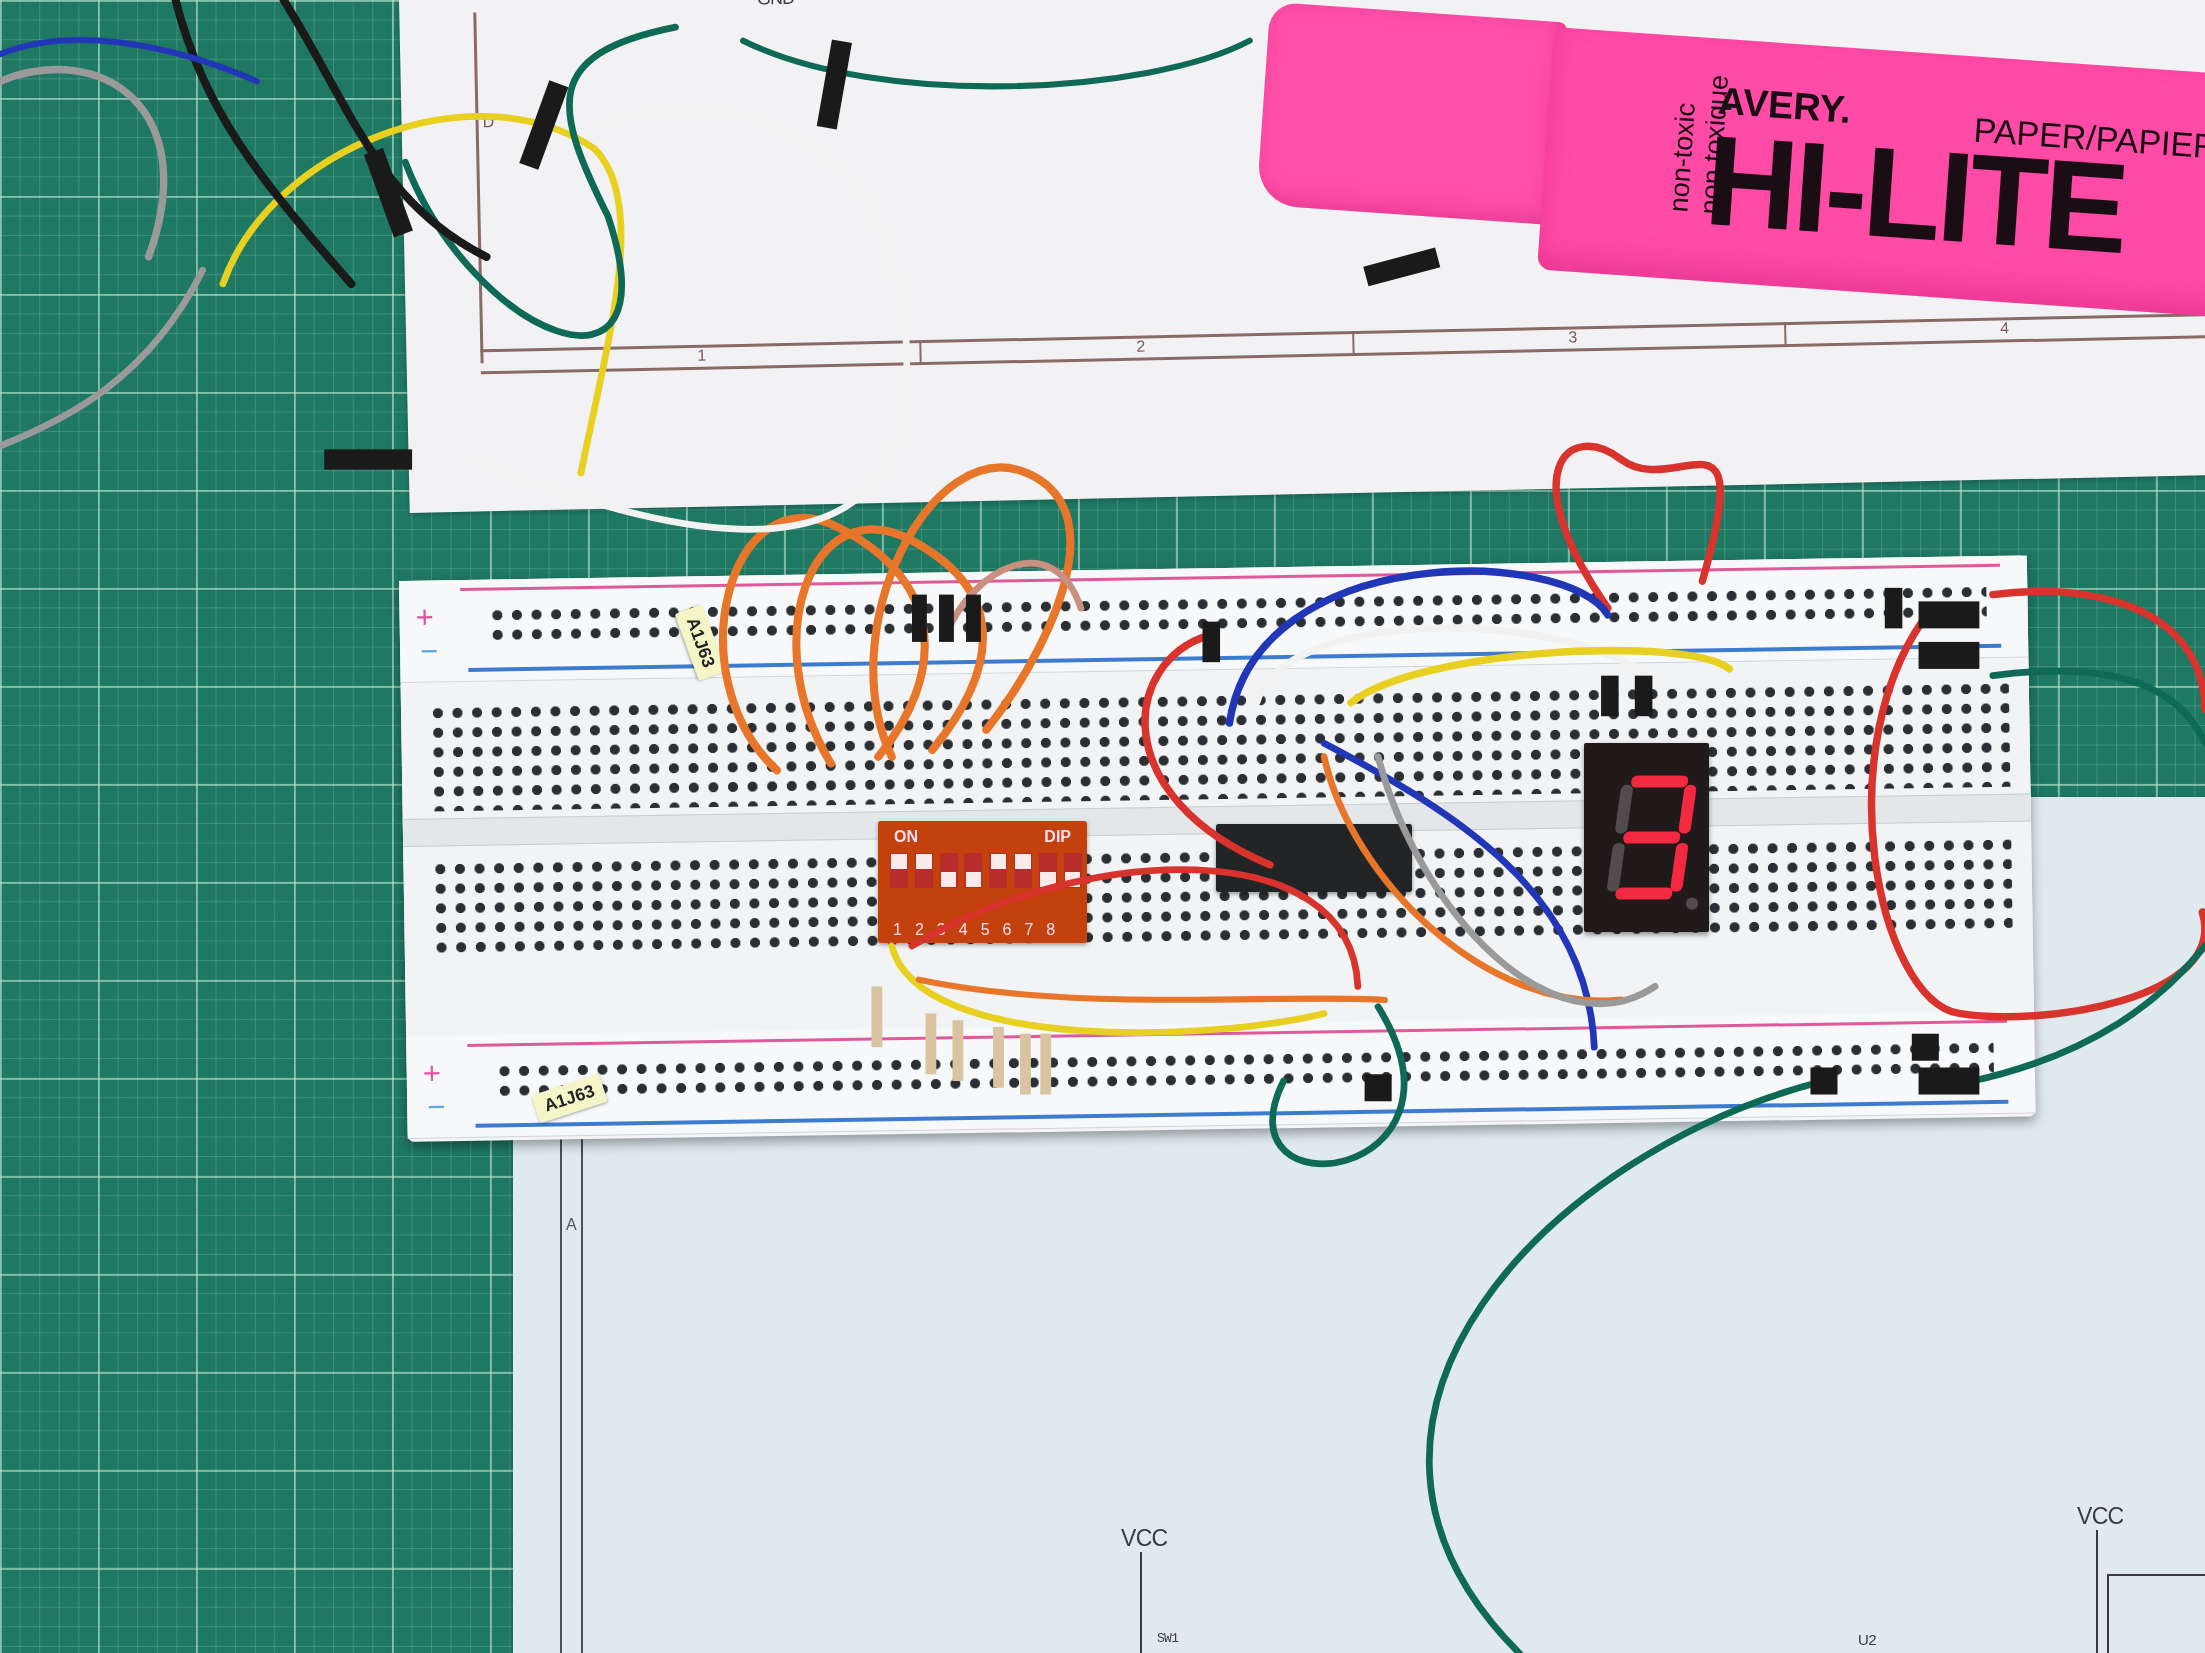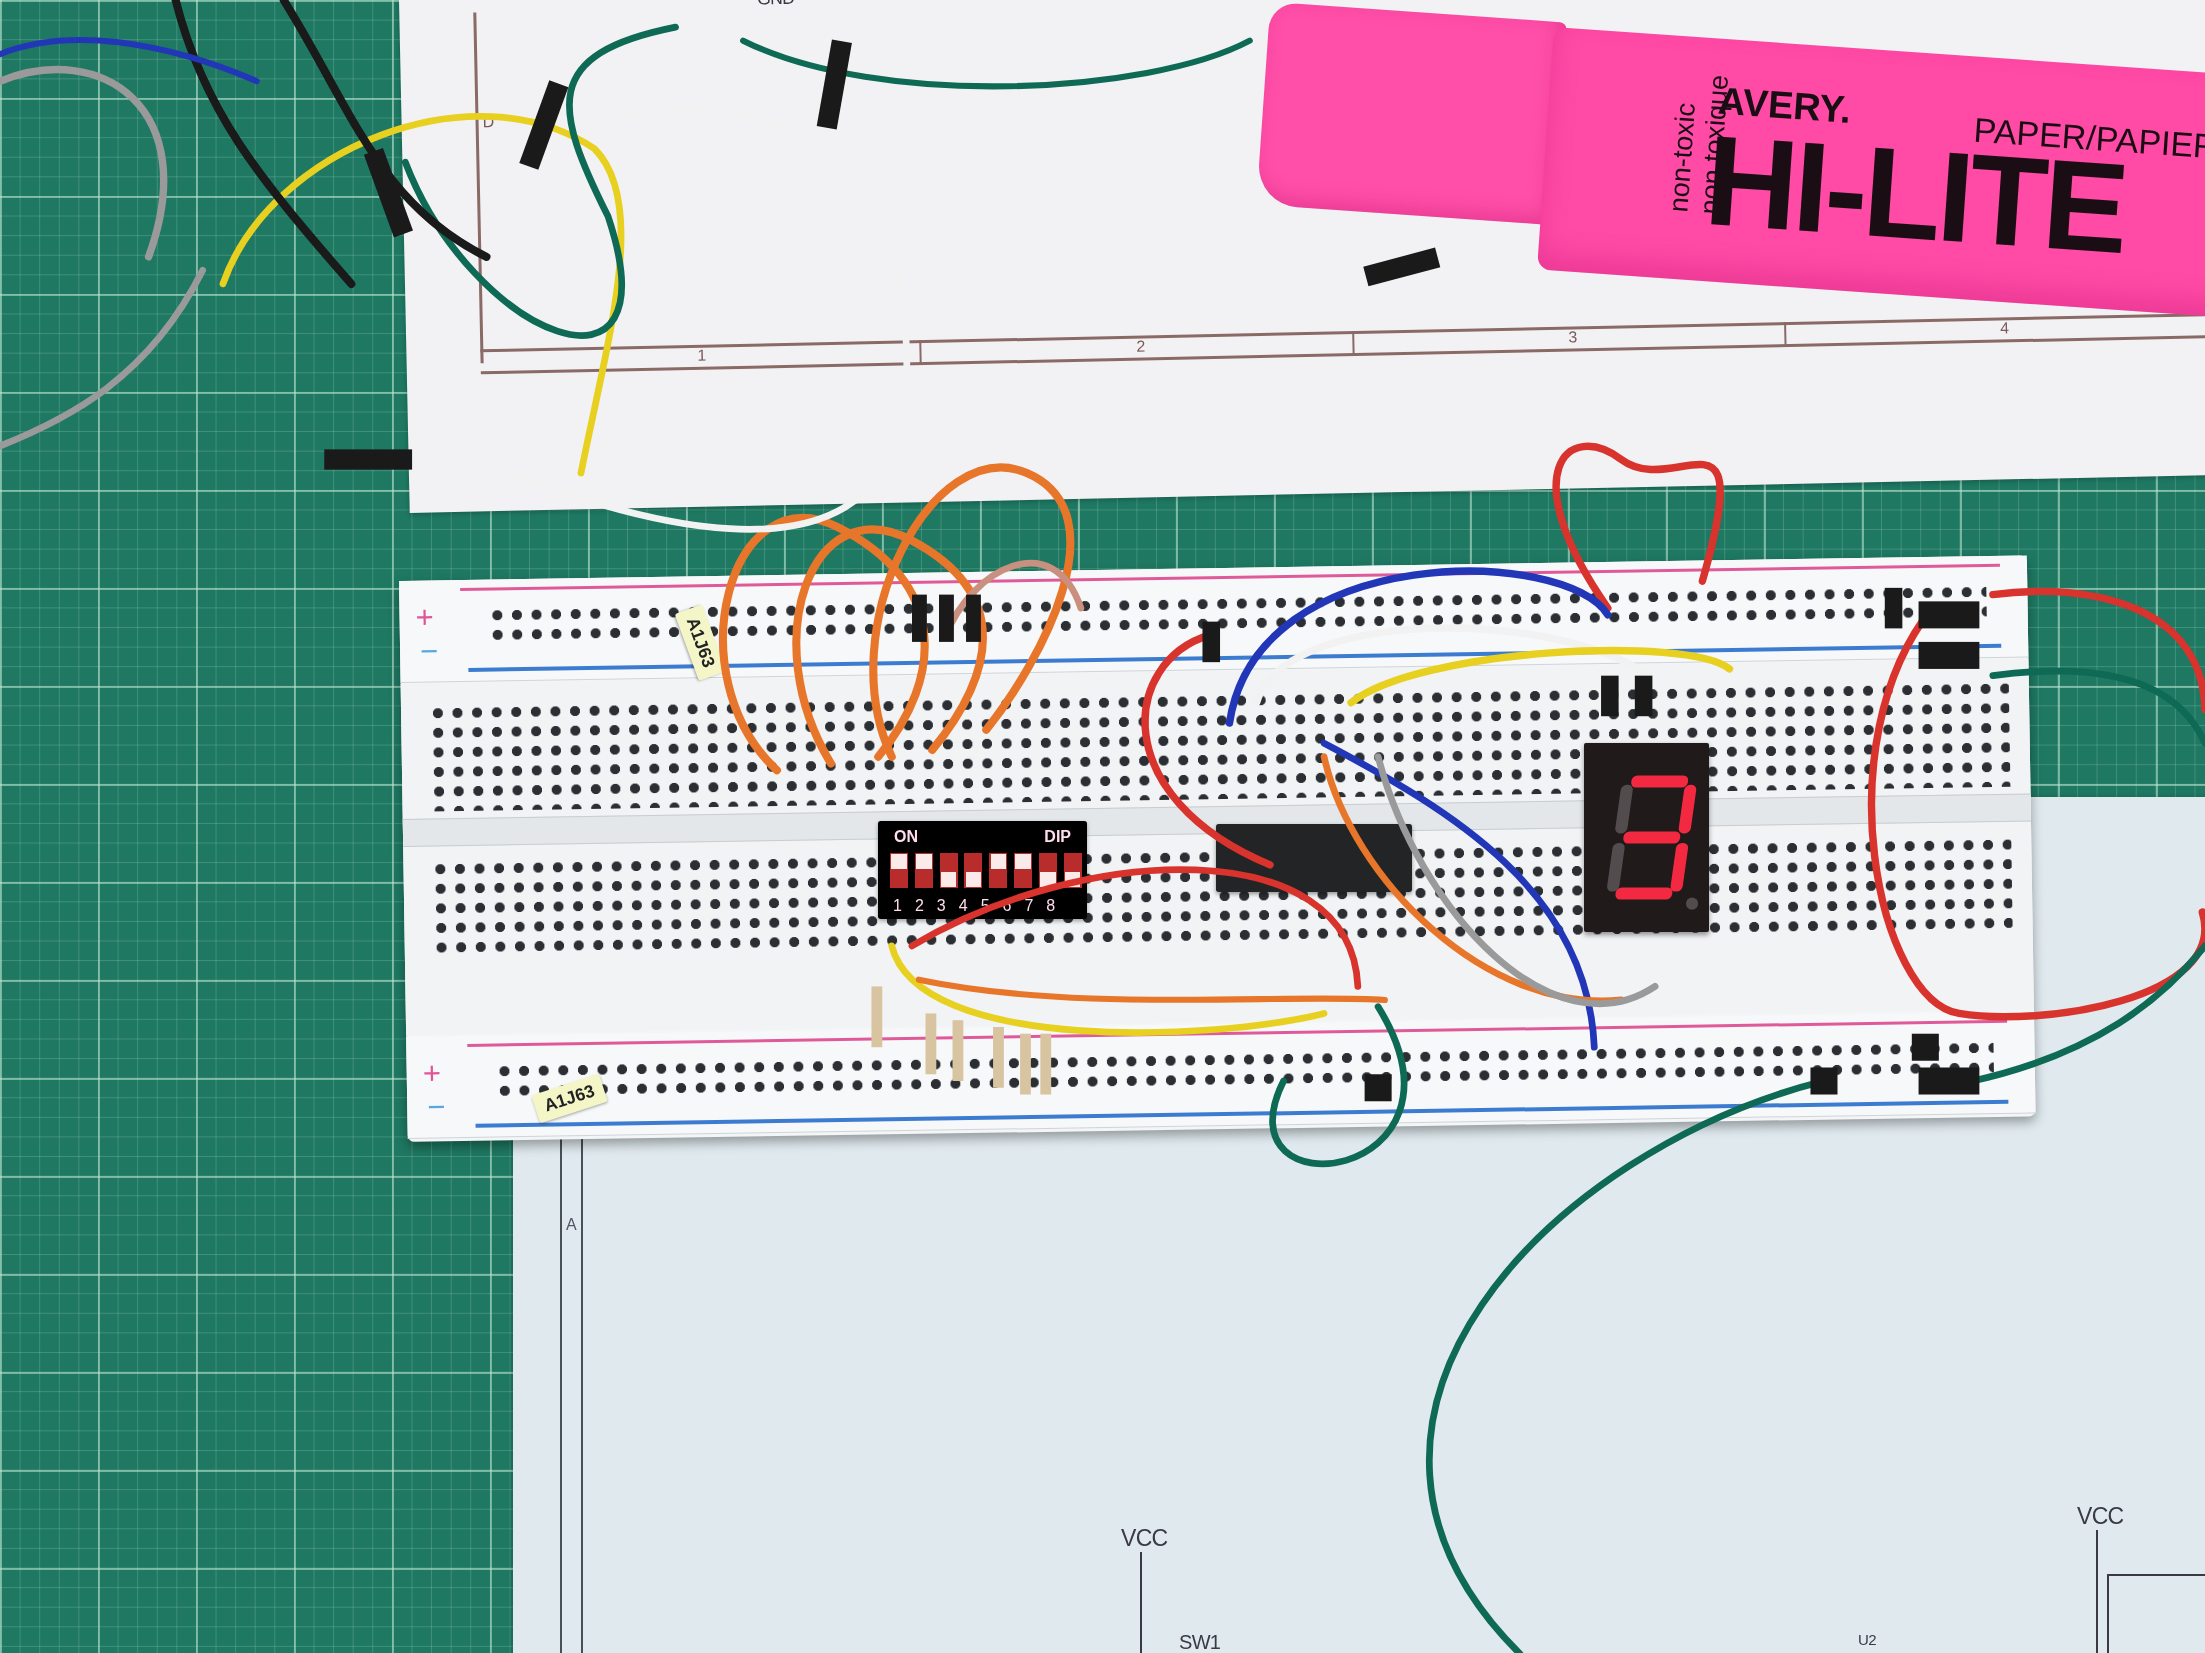--- a/index.html
+++ b/index.html
@@ -31,21 +31,21 @@
   .rail{position:absolute;left:0;right:0;height:101px;background:#f7f8f9;border-bottom:1.4px solid #cfd4d7;}
   .rail .plus{position:absolute;left:16px;top:19px;font-size:31px;color:#e0559a;}
   .rail .minus{position:absolute;left:20px;top:53px;font-size:31px;color:#5aa8e0;}
   .rail .red-line{position:absolute;left:61px;right:27px;top:8px;height:3.4px;background:#e05a9a;}
   .rail .blue-line{position:absolute;left:68px;right:27px;bottom:9.5px;height:3.4px;background:#3c7cd0;}
   .holes{position:absolute;background-image:radial-gradient(circle,#2b2f33 34%,transparent 38%);background-size:19.6px 19.6px;}
   .terminal{position:absolute;left:0;right:0;background:#f1f3f4;}
   .channel{position:absolute;left:0;right:0;height:26px;top:270px;background:#e3e7ea;border-top:1.4px solid #c8cdd0;border-bottom:1.4px solid #c8cdd0;}
   .sticker{position:absolute;background:#f5f6c8;color:#222;font-size:17.6px;font-weight:bold;padding:4px 9.5px;border-radius:2.7px;box-shadow:0 1.4px 2.7px rgba(0,0,0,.3);}
   
-  .dip{position:absolute;left:878px;top:821px;width:209px;height:98px;background:#000000;border-radius:2.7px;box-shadow:0 2px 4px rgba(0,0,0,.35);}
+  .dip{position:absolute;left:878px;top:821px;width:209px;height:122px;background:#c2410c;border-radius:2.7px;box-shadow:0 2px 4px rgba(0,0,0,.35);}
   .dip .on,.dip .diplbl{position:absolute;top:6.8px;color:#fde;font-size:16px;font-weight:bold;}
   .dip .on{left:16px;} .dip .diplbl{right:16px;}
   .dip .toggles{position:absolute;left:12px;top:32px;display:flex;gap:6.8px;}
   .dip .tog{width:18px;height:35px;background:#b82c2c;position:relative;}
   .dip .tog i{position:absolute;left:1.4px;width:15.5px;height:15px;background:#fbeaea;}
   .dip .nums{position:absolute;left:15px;bottom:4px;display:flex;gap:13px;color:#fde;font-size:16px;}
   
   .ic{position:absolute;left:1216px;top:824px;width:196px;height:68px;background:#222426;border-radius:2.7px;box-shadow:0 2px 4px rgba(0,0,0,.4);}
   
   .seg7{position:absolute;left:1584px;top:743px;width:125px;height:189px;background:#201a1a;border-radius:2px;box-shadow:0 2.7px 5.4px rgba(0,0,0,.4);}
@@ -71,21 +71,21 @@
   <span class="sch-num" style="left:81px;top:115px;">D</span>
   <span class="sch-text" style="left:358px;top:-4px;font-size:17.6px;">GND</span>
 </div>
 
 <div class="paper paper-bottom">
   <div class="border-line" style="left:47px;top:311px;width:2px;height:608px;background:#4a5058;"></div>
   <div class="border-line" style="left:68px;top:311px;width:2px;height:608px;background:#4a5058;"></div>
   <span class="sch-num" style="left:53px;top:419px;color:#556;">A</span>
   <span class="sch-text" style="left:608px;top:728px;">VCC</span>
   <div class="border-line" style="left:627px;top:755px;width:2px;height:135px;background:#3a3a44;"></div>
-  <span class="sch-text" style="left:666px;top:834px;font-size:20px;">SW1</span>
+  <span class="sch-text" style="left:644px;top:834px;font-size:13px;font-family:Liberation Mono, monospace;">SW1</span>
   <span class="sch-text" style="left:1345px;top:834px;font-size:15px;">U2</span>
   <span class="sch-text" style="left:1564px;top:706px;">VCC</span>
   <div class="border-line" style="left:1583px;top:733px;width:2px;height:162px;background:#3a3a44;"></div>
   <div style="position:absolute;left:1594px;top:777px;width:135px;height:135px;border-left:2px solid #3a3a44;border-top:2px solid #3a3a44;"></div>
 </div>
 
 <div class="hl-cap"></div>
 <div class="hl-body">
   <span class="hl-nontoxic">
       <span style="position:static;display:block;">non-toxic</span>

